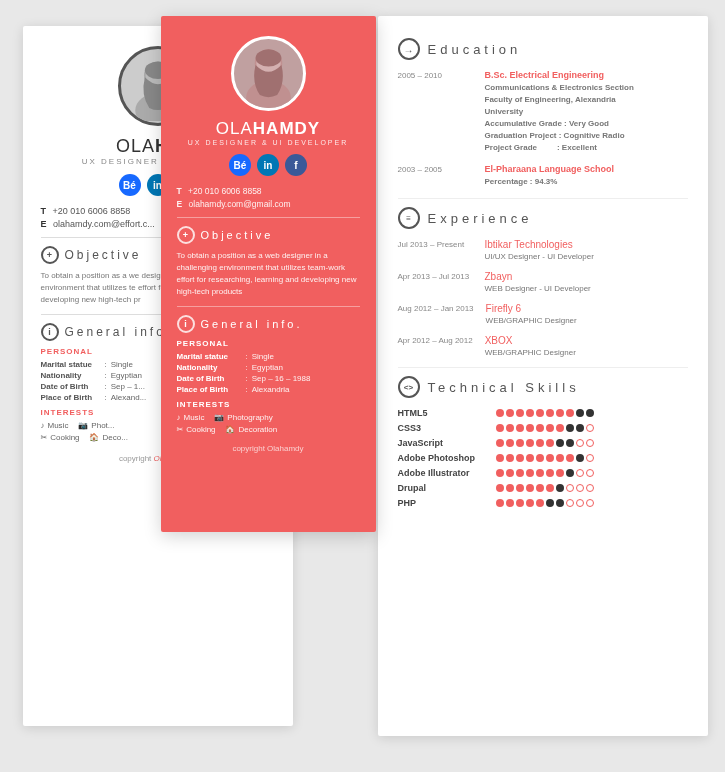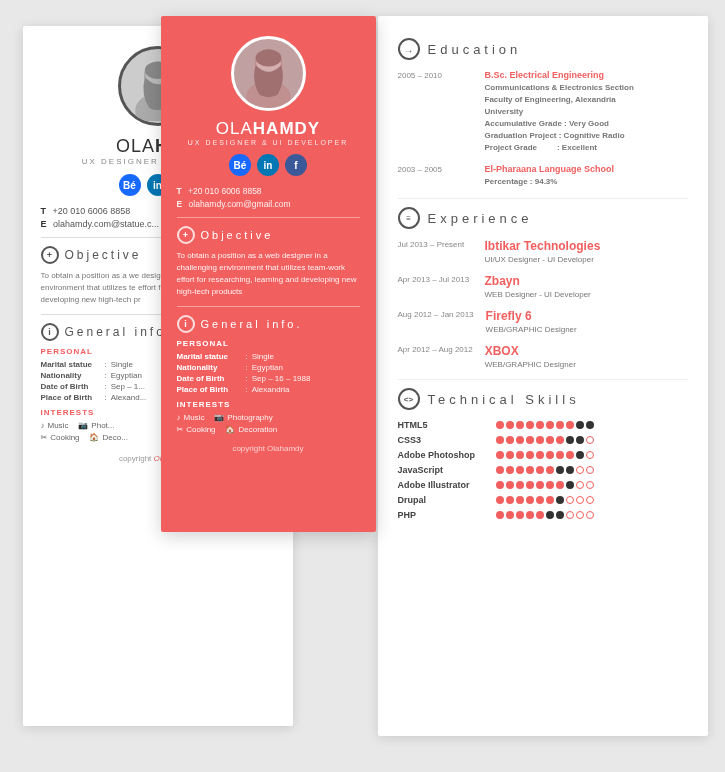--- a/index.html
+++ b/index.html
@@ -327,23 +327,23 @@
       font-weight: 600;
       margin-bottom: 2px;
     }
     .edu-desc {
       font-size: 8px;
       color: #777;
       line-height: 1.5;
       font-weight: bold;
     }
     .exp-company {
-      font-size: 12px;
+      font-size: 10px;
       color: #f15f5f;
-      font-weight: 700;
+      font-weight: 400;
       margin-bottom: 2px;
     }
     .exp-role {
       font-size: 8px;
       color: #777;
     }
     .right-divider {
       border: none;
       border-top: 1px solid #eee;
       margin: 8px 0;
@@ -399,21 +399,21 @@
       <span>OLA</span><strong>HAM</strong>
     </div>
     <div class="back-title">UX DESIGNER &amp; UI DEVE...</div>
     <div class="back-social">
       <div class="social-icon be">Bé</div>
       <div class="social-icon li">in</div>
       <div class="social-icon fb">f</div>
     </div>
     <div class="back-contact">
       <div><span class="label">T</span> <span>+20 010 6006 8858</span></div>
-      <div><span class="label">E</span> <span>olahamdy.com@statue.c...</span></div>
+      <div><span class="label">E</span> <span>olahamdy.com@effort.c...</span></div>
     </div>
     <hr class="divider">
     <div class="section-header-back">
       <div class="section-icon">+</div>
       <span class="section-title-back">Objective</span>
     </div>
     <div class="back-obj-text">To obtain a position as a we designer in a challenging environment that utilizes te effort for researching, learn developing new high-tech pr</div>
     <hr class="divider">
     <div class="section-header-back">
       <div class="section-icon">i</div>
@@ -633,46 +633,46 @@
             <div class="dot filled"></div>
             <div class="dot filled"></div>
             <div class="dot filled"></div>
             <div class="dot filled"></div>
             <div class="dot filled-dark"></div>
             <div class="dot filled-dark"></div>
             <div class="dot empty"></div>
           </div>
         </div>
         <div class="skill-row">
+          <div class="skill-name">JavaScript</div>
+          <div class="skill-dots">
+            <div class="dot filled"></div>
+            <div class="dot filled"></div>
+            <div class="dot filled"></div>
+            <div class="dot filled"></div>
+            <div class="dot filled"></div>
+            <div class="dot filled"></div>
+            <div class="dot filled-dark"></div>
+            <div class="dot filled-dark"></div>
+            <div class="dot empty"></div>
+            <div class="dot empty"></div>
+          </div>
+        </div>
+        <div class="skill-row">
           <div class="skill-name">Adobe Photoshop</div>
           <div class="skill-dots">
             <div class="dot filled"></div>
             <div class="dot filled"></div>
             <div class="dot filled"></div>
             <div class="dot filled"></div>
             <div class="dot filled"></div>
             <div class="dot filled"></div>
             <div class="dot filled"></div>
             <div class="dot filled"></div>
             <div class="dot filled-dark"></div>
-            <div class="dot empty"></div>
-          </div>
-        </div>
-        <div class="skill-row">
-          <div class="skill-name">JavaScript</div>
-          <div class="skill-dots">
-            <div class="dot filled"></div>
-            <div class="dot filled"></div>
-            <div class="dot filled"></div>
-            <div class="dot filled"></div>
-            <div class="dot filled"></div>
-            <div class="dot filled"></div>
-            <div class="dot filled-dark"></div>
-            <div class="dot filled-dark"></div>
-            <div class="dot empty"></div>
             <div class="dot empty"></div>
           </div>
         </div>
         <div class="skill-row">
           <div class="skill-name">Adobe Illustrator</div>
           <div class="skill-dots">
             <div class="dot filled"></div>
             <div class="dot filled"></div>
             <div class="dot filled"></div>
             <div class="dot filled"></div>

